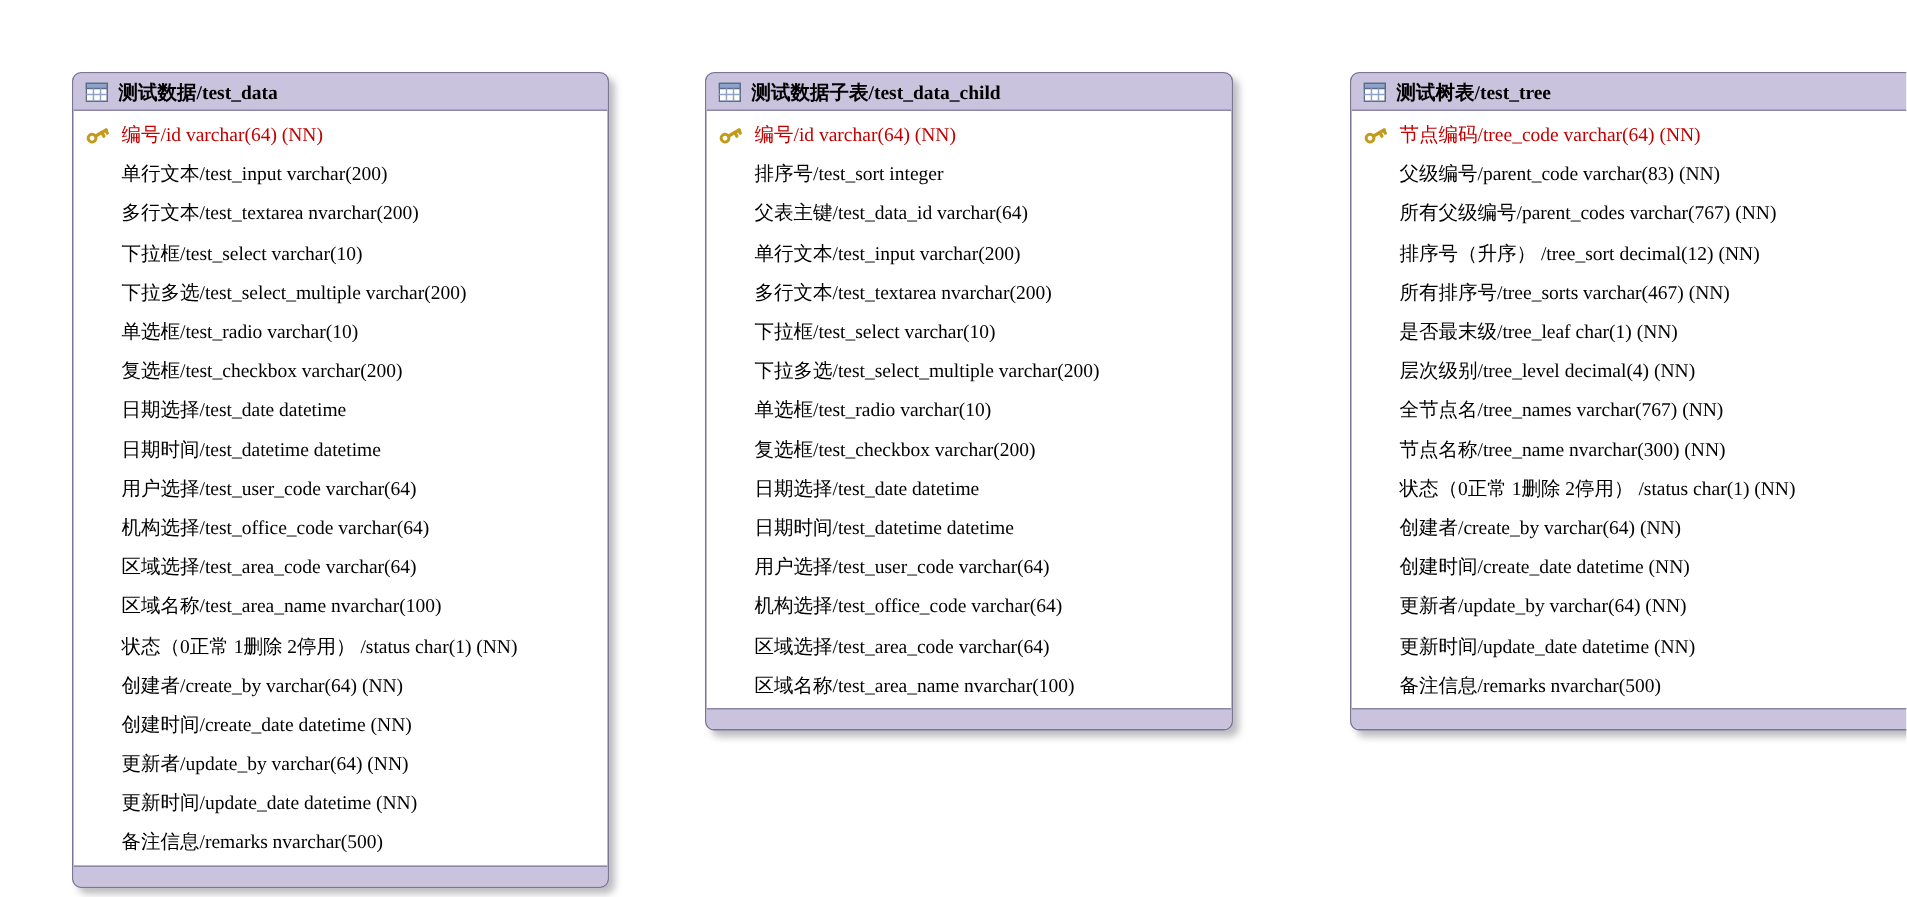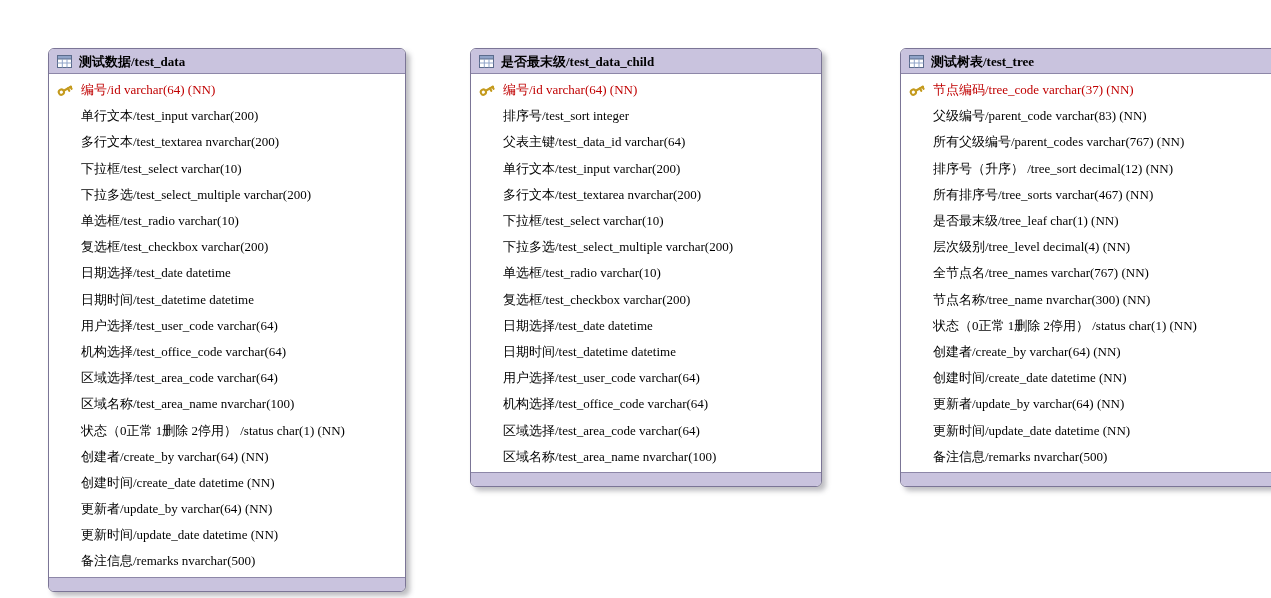--- a/index.html
+++ b/index.html
@@ -183,21 +183,21 @@
       <div class="entity-header">
         <span class="table-icon">
           <svg width="15" height="13" viewBox="0 0 15 13">
             <rect x="0.5" y="0.5" width="14" height="12" fill="#ffffff" stroke="#5b6b8c"></rect>
             <rect x="0.5" y="0.5" width="14" height="3.5" fill="#8fa3c8" stroke="#5b6b8c"></rect>
             <line x1="0.5" y1="8" x2="14.5" y2="8" stroke="#8fa3c8"></line>
             <line x1="5.3" y1="4" x2="5.3" y2="12.5" stroke="#8fa3c8"></line>
             <line x1="10" y1="4" x2="10" y2="12.5" stroke="#8fa3c8"></line>
           </svg>
         </span>
-        <span class="entity-title">是否最末级/test_data_child</span>
+        <span class="entity-title">测试数据子表/test_data_child</span>
       </div>
       <div class="entity-body">
         <div class="field-row pk">
           <span class="gutter">
             <svg width="18" height="18" viewBox="0 0 18 18">
               <g transform="rotate(-30 9 9)" fill="none" stroke="#c49a1d" stroke-linecap="round">
                 <circle cx="4.8" cy="9" r="2.6" stroke-width="2"></circle>
                 <path d="M7.6 9 H15.8" stroke-width="2.2"></path>
                 <path d="M12.3 9 V11.8" stroke-width="2.2"></path>
                 <path d="M15.3 9 V11.2" stroke-width="2.2"></path>
@@ -283,21 +283,21 @@
           <span class="gutter">
             <svg width="18" height="18" viewBox="0 0 18 18">
               <g transform="rotate(-30 9 9)" fill="none" stroke="#c49a1d" stroke-linecap="round">
                 <circle cx="4.8" cy="9" r="2.6" stroke-width="2"></circle>
                 <path d="M7.6 9 H15.8" stroke-width="2.2"></path>
                 <path d="M12.3 9 V11.8" stroke-width="2.2"></path>
                 <path d="M15.3 9 V11.2" stroke-width="2.2"></path>
               </g>
             </svg>
           </span>
-          <span class="field-label">节点编码/tree_code varchar(37) (NN)</span>
+          <span class="field-label">节点编码/tree_code varchar(64) (NN)</span>
         </div>
         <div class="field-row">
           <span class="gutter"></span>
           <span class="field-label">父级编号/parent_code varchar(83) (NN)</span>
         </div>
         <div class="field-row">
           <span class="gutter"></span>
           <span class="field-label">所有父级编号/parent_codes varchar(767) (NN)</span>
         </div>
         <div class="field-row">

